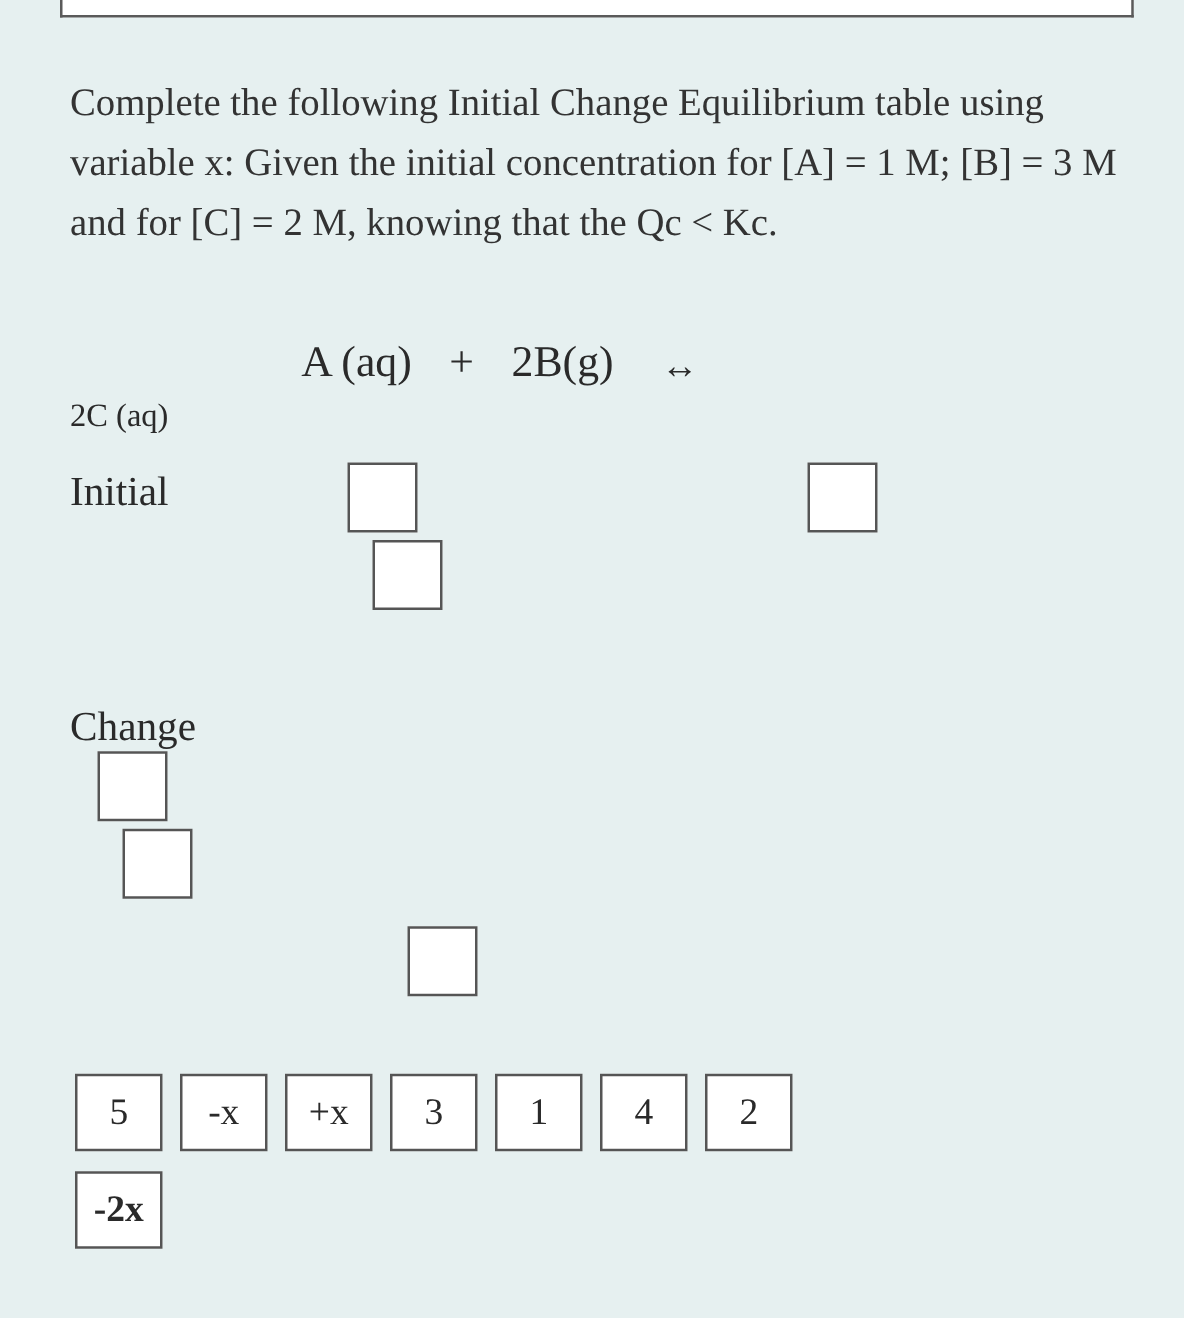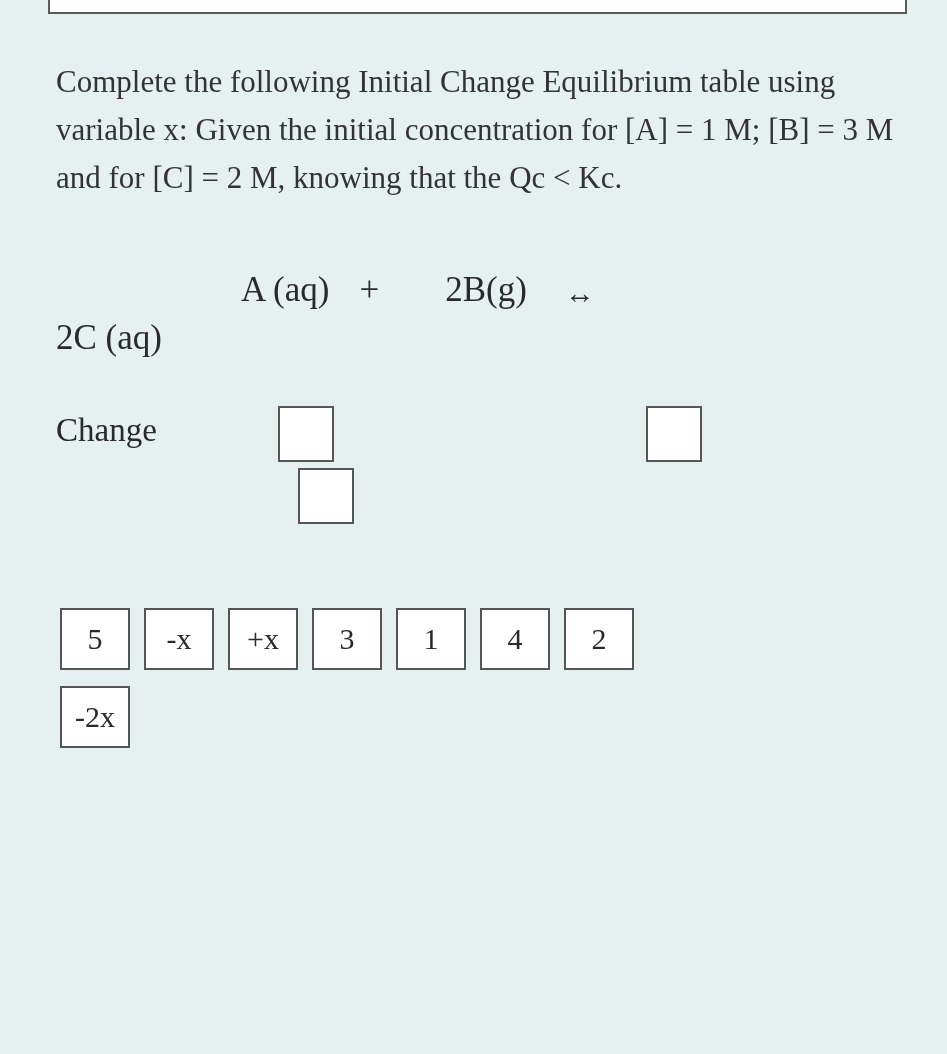--- a/index.html
+++ b/index.html
@@ -49,21 +49,21 @@
     white-space: nowrap;
   }
   .eq-plus {
     margin: 0 30px 0 30px;
   }
   .eq-arrow {
     margin-left: 38px;
     font-size: 30px;
   }
   .equation-line2 {
-    font-size: 35px;
+    font-size: 26px;
     margin-top: 8px;
   }
   .table-area {
     margin-top: 22px;
   }
   .table-row {
     display: flex;
     align-items: flex-start;
     margin-bottom: 20px;
   }
@@ -92,20 +92,21 @@
     position: absolute;
     top: 62px;
     left: 42px;
   }
   .slot-b {
     margin-left: 270px;
     margin-top: 0;
   }
   .change-row {
     margin-top: 48px;
+    flex-direction: column;
   }
   .bank {
     margin-top: 62px;
     display: flex;
     flex-wrap: wrap;
     gap: 14px;
     padding-left: 4px;
   }
   .bank-item {
     height: 62px;
@@ -117,44 +118,53 @@
     align-items: center;
     justify-content: center;
     font-size: 30px;
     font-family: Georgia, serif;
   }
   .bank-row2 {
     margin-top: 16px;
     display: flex;
     gap: 18px;
     padding-left: 4px;
+    font-weight: bold;
   }
 </style>
 </head>
 <body>
 
 <div class="top-border"></div>
 
 <div class="content">
 
   <div class="question-text">Complete the following Initial Change Equilibrium table using variable x: Given the initial concentration for [A] = 1 M; [B] = 3 M and for [C] = 2 M, knowing that the Qc &lt; Kc.</div>
 
   <div class="equation-row">
     <div class="equation-line1">
       <span class="eq-spacer"></span>
       <span class="eq-term">A (aq)</span>
       <span class="eq-plus">+</span>
-      <span class="eq-term" style="margin-left:36px;">2B(g)</span>
+      <span class="eq-term" style="">2B(g)</span>
       <span class="eq-arrow">↔</span>
     </div>
     <div class="equation-line2">2C (aq)</div>
   </div>
 
   <div class="table-area">
 
+    <div class="table-row">
+      <div class="row-label">Initial</div>
+      <div class="slot-stack">
+        <div class="slot slot-a1"></div>
+        <div class="slot slot-a2"></div>
+      </div>
+      <div class="slot slot-b"></div>
+    </div>
 
     <div class="table-row change-row">
       <div class="row-label">Change</div>
       <div class="slot-stack">
         <div class="slot slot-a1"></div>
         <div class="slot slot-a2"></div>
       </div>
       <div class="slot slot-b"></div>
     </div>
 

